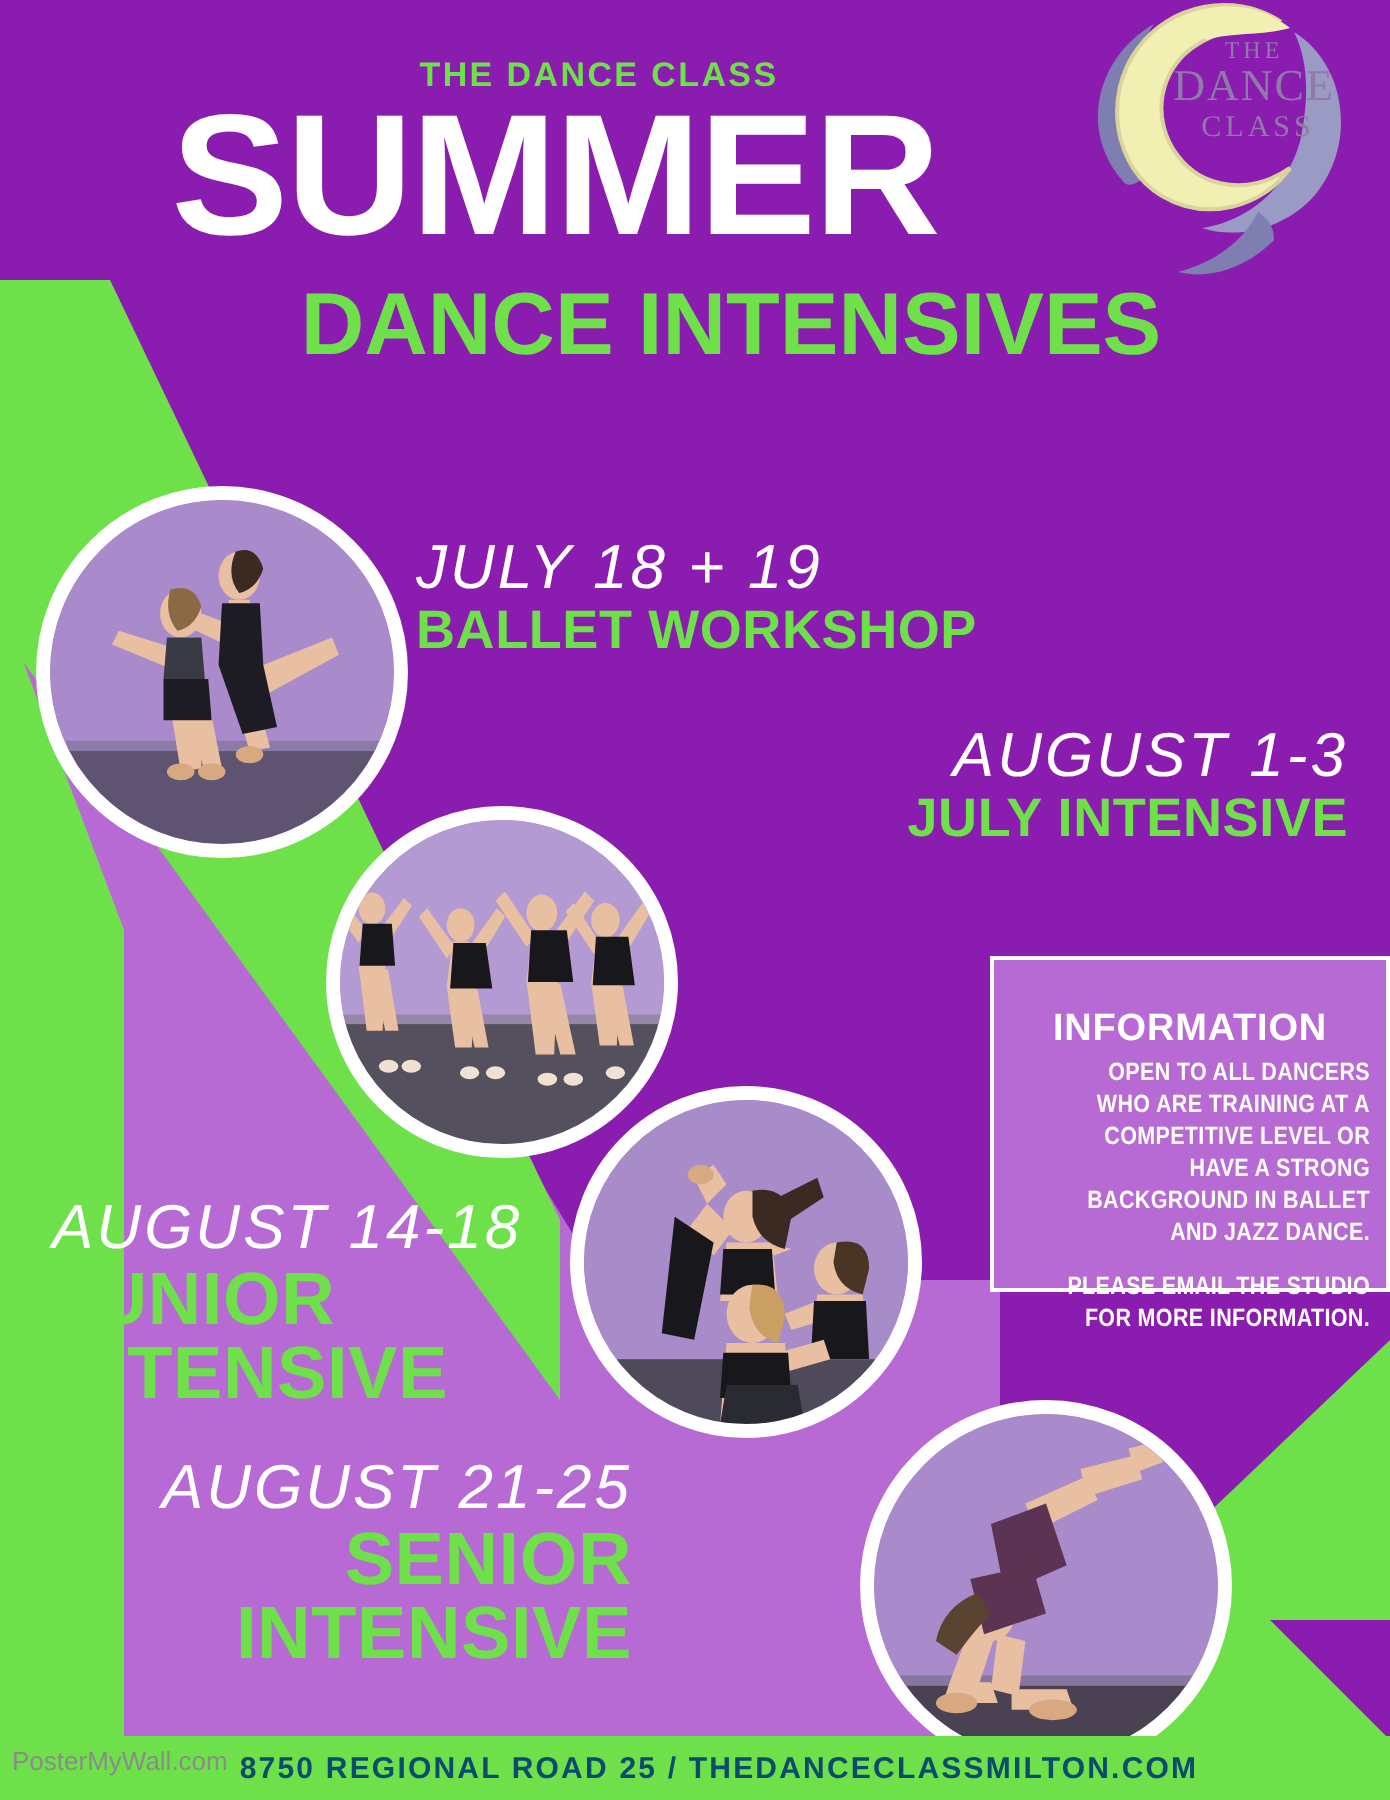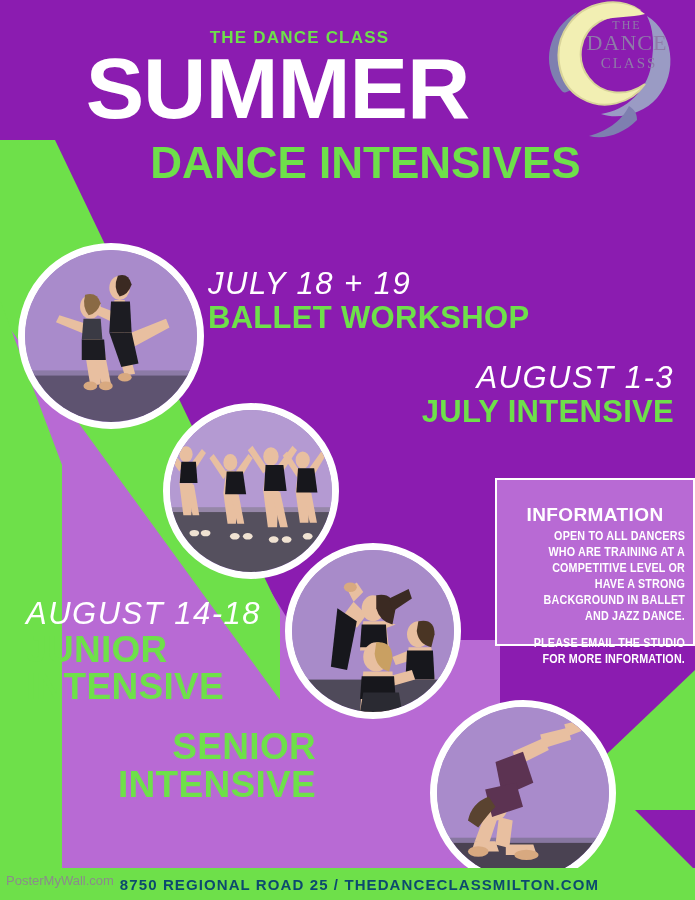--- a/index.html
+++ b/index.html
@@ -119,21 +119,21 @@
   .photo3{left:285px;top:543px;width:176px;height:176px;}
   .photo4{left:430px;top:700px;width:186px;height:186px;}
 
   
   .sess{position:absolute;}
   .sess .date{
     color:#ffffff;font-weight:300;font-size:31px;letter-spacing:1.5px;
     line-height:1.05;white-space:nowrap;font-style:italic;
   }
   .sess .name{
-    color:#6EE04A;font-weight:bold;font-size:31px;letter-spacing:0.3px;
+    color:#6EE04A;font-weight:bold;font-size:27px;letter-spacing:0.3px;
     line-height:1.08;white-space:nowrap;
   }
   .sess.right{text-align:right;}
 
   .sess1{left:208px;top:268px;}
   .sess2{left:250px;top:362px;width:424px;}
   .sess3{left:26px;top:598px;}
   .sess3 .name{font-size:37px;line-height:1.02;}
   .sess4{left:26px;top:728px;width:290px;text-align:right;}
   .sess4 .name{font-size:37px;line-height:1.02;}
@@ -357,20 +357,21 @@
     <div class="name">JULY INTENSIVE</div>
   </div>
 
   <div class="sess sess3">
     <div class="date">AUGUST 14-18</div>
     <div class="name">JUNIOR</div>
     <div class="name">INTENSIVE</div>
   </div>
 
   <div class="sess sess4">
+    <div class="date">AUGUST 21-25</div>
     <div class="name">SENIOR</div>
     <div class="name">INTENSIVE</div>
   </div>
 
   <div class="infobox">
     <div class="heading">INFORMATION</div>
     <div class="body">
       <p>OPEN TO ALL DANCERS WHO ARE TRAINING AT A COMPETITIVE LEVEL OR HAVE A STRONG BACKGROUND IN BALLET AND JAZZ DANCE.</p>
       <div class="gap"></div>
       <p>PLEASE EMAIL THE STUDIO FOR MORE INFORMATION.</p>

